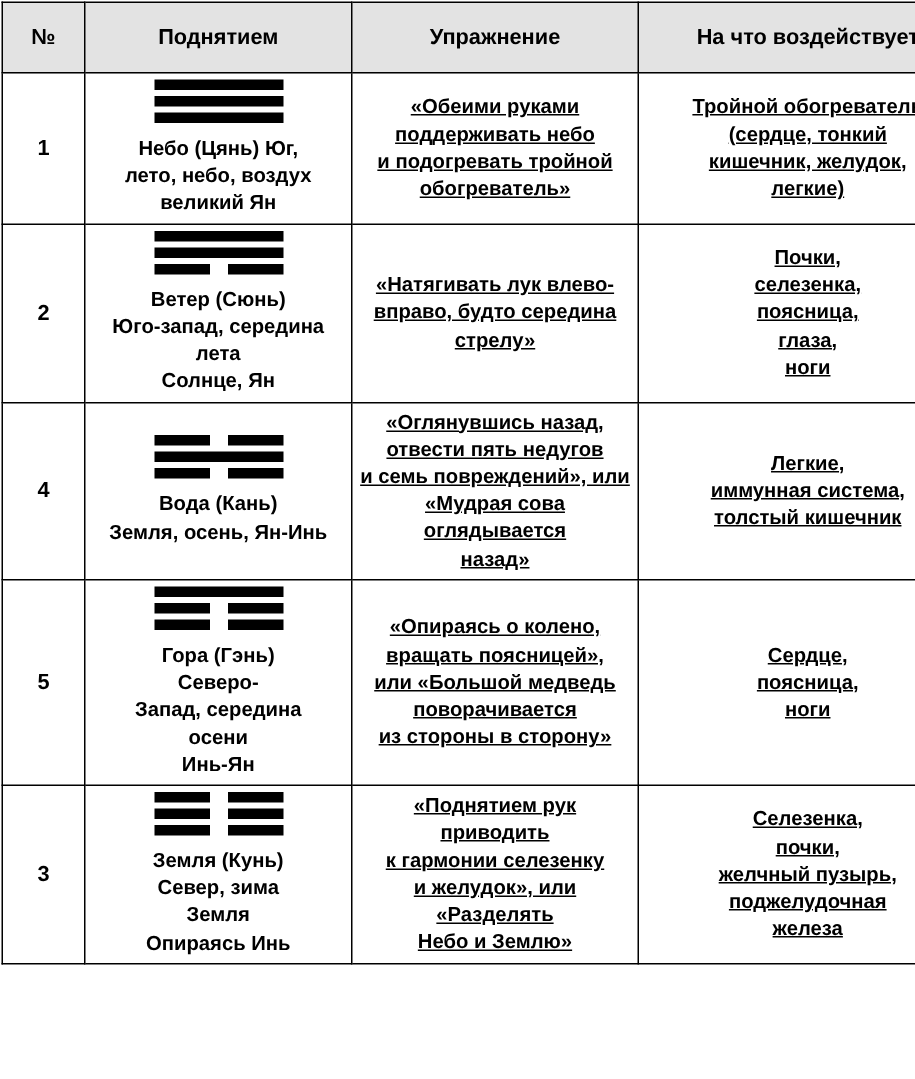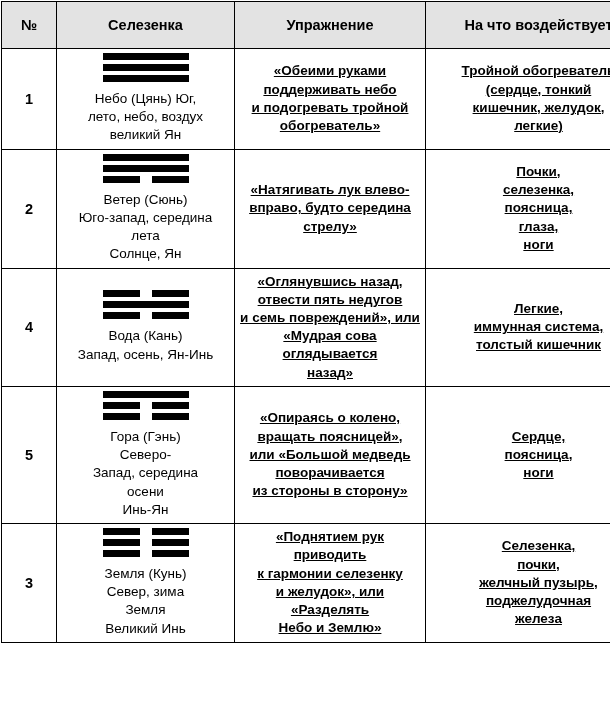--- a/index.html
+++ b/index.html
@@ -43,21 +43,21 @@
   .col-tri { width: 167px; }
   .col-ex  { width: 180px; margin-top: 12px; }
   .col-eff { width: 215px; }
 
   td.num {
     font-size: 14.5px;
     font-weight: bold;
   }
   td.tri {
     font-size: 13.5px;
-    font-weight: normal;
+    font-weight: bold;
     line-height: 1.35;
     padding-top: 8px;
     padding-bottom: 8px;
   }
   td.ex, td.eff {
     font-size: 13.5px;
     font-weight: bold;
     line-height: 1.35;
     text-decoration: underline;
   }
@@ -88,21 +88,21 @@
   .tri-line.broken .seg { width: 37px; }
 </style>
 </head>
 <body>
 
 <div class="table-wrap">
   <table class="bagua">
     <thead>
       <tr>
         <th class="col-num">№</th>
-        <th class="col-tri">Селезенка</th>
+        <th class="col-tri">Поднятием</th>
         <th class="col-ex">Упражнение</th>
         <th class="col-eff">На что воздействует</th>
       </tr>
     </thead>
     <tbody id="table-body">
         <tr>
           <td class="num">1</td>
           <td class="tri">
             <div class="trigram">
               <div class="tri-line solid">
@@ -167,21 +167,21 @@
               </div>
               <div class="tri-line solid">
                 <div class="seg"></div>
               </div>
               <div class="tri-line broken">
                 <div class="seg"></div>
                 <div class="seg"></div>
               </div>
             </div>
             <span class="tri-label" style="white-space: pre-line;">Вода (Кань)
-Запад, осень, Ян-Инь</span>
+Земля, осень, Ян-Инь</span>
           </td>
           <td class="ex" style="white-space: pre-line;">«Оглянувшись назад,
 отвести пять недугов
 и семь повреждений», или
 «Мудрая сова оглядывается
 назад»</td>
           <td class="eff" style="white-space: pre-line;">Легкие,
 иммунная система,
 толстый кишечник</td>
         </tr>
@@ -229,21 +229,21 @@
                 <div class="seg"></div>
               </div>
               <div class="tri-line broken">
                 <div class="seg"></div>
                 <div class="seg"></div>
               </div>
             </div>
             <span class="tri-label" style="white-space: pre-line;">Земля (Кунь)
 Север, зима
 Земля
-Великий Инь</span>
+Опираясь Инь</span>
           </td>
           <td class="ex" style="white-space: pre-line; margin-top: 32px;">«Поднятием рук приводить
 к гармонии селезенку
 и желудок», или «Разделять
 Небо и Землю»</td>
           <td class="eff" style="white-space: pre-line;">Селезенка,
 почки,
 желчный пузырь,
 поджелудочная
 железа</td>

